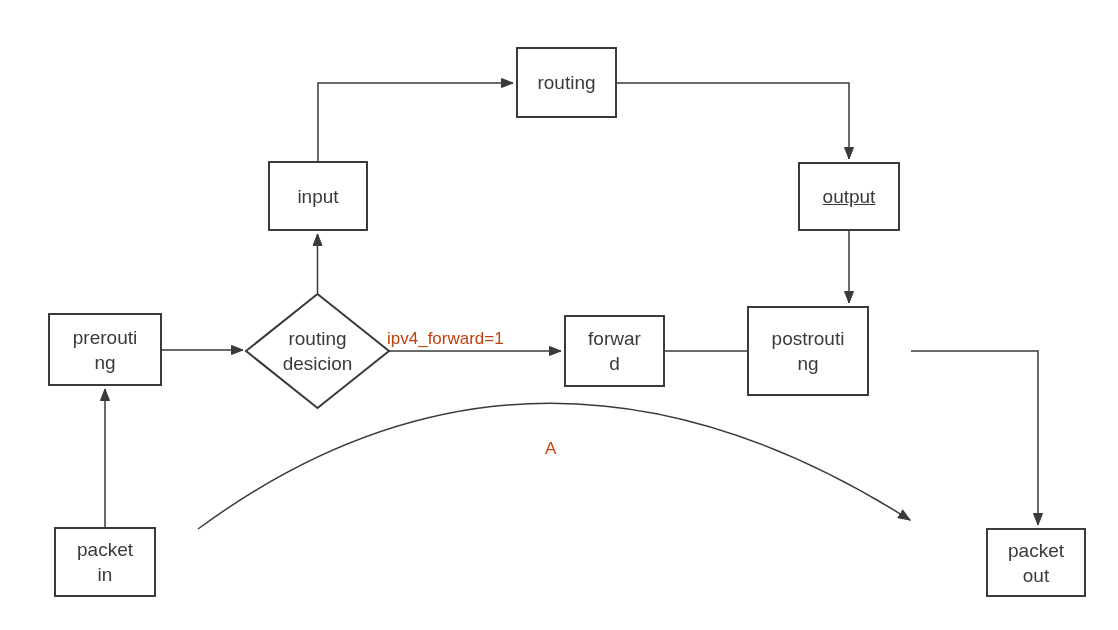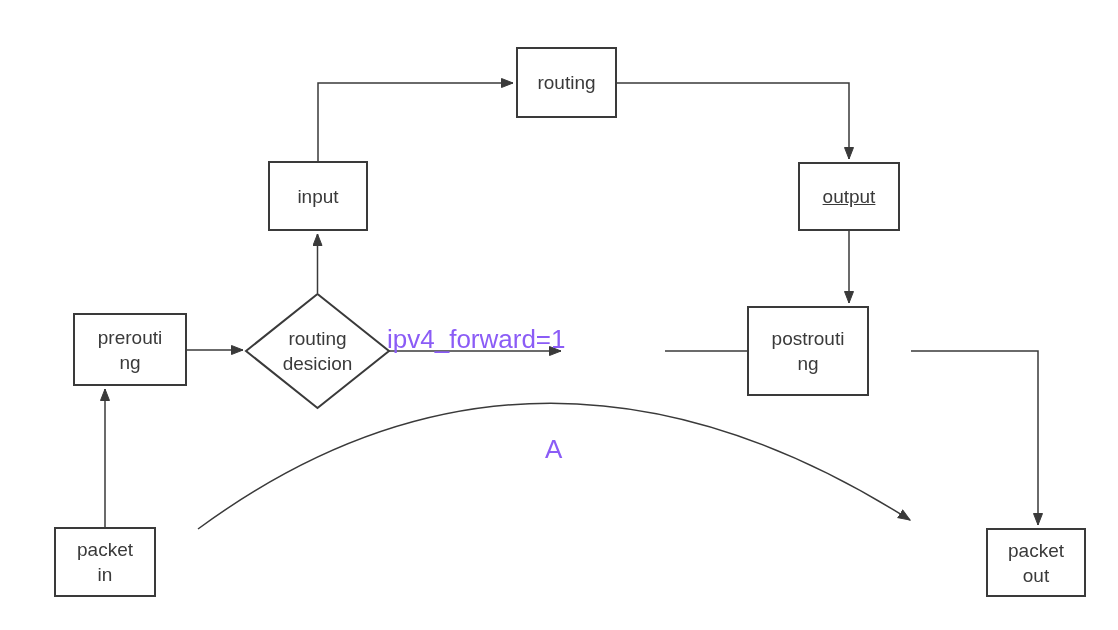--- a/index.html
+++ b/index.html
@@ -17,22 +17,22 @@
     border:2px solid #3a3a3a;
     background:#ffffff;
     display:flex;align-items:center;justify-content:center;
     text-align:center;
     white-space:pre-line;
     font-size:19px;line-height:25px;
     color:#3a3a3a;
   }
   .floating-label{
     position:absolute;
-    color:#8b5cf6;
-    font-size:26px;line-height:22px;
+    color:#c2410c;
+    font-size:17px;line-height:22px;
     white-space:nowrap;
     background:transparent;
   }
   .diamond-label{
     position:absolute;
     display:flex;align-items:center;justify-content:center;
     text-align:center;white-space:pre-line;
     font-size:19px;line-height:25px;color:#3a3a3a;
   }
 </style>
@@ -69,21 +69,21 @@
     <path d="M911,351 L1038,351 L1038,525" fill="none" stroke="#3a3a3a" stroke-width="1.5" marker-end="url(#arrow)"></path>
 
     <path d="M198,529 Q534,282 910,520" fill="none" stroke="#3a3a3a" stroke-width="1.5" marker-end="url(#arrow)"></path>
   </svg>
 
   <div class="node" style="left:54px;top:527px;width:102px;height:70px;">
     <span>packet
 in</span>
   </div>
 
-  <div class="node" style="left:48px;top:313px;width:114px;height:73px;margin-left:25px;">
+  <div class="node" style="left:48px;top:313px;width:114px;height:73px;">
     <span>prerouti
 ng</span>
   </div>
 
   <div class="diamond-label" style="left:250px;top:315px;width:135px;height:72px;">
     <span>routing
 desicion</span>
   </div>
 
   <div class="node" style="left:268px;top:161px;width:100px;height:70px;">
@@ -91,20 +91,24 @@
   </div>
 
   <div class="node" style="left:516px;top:47px;width:101px;height:71px;">
     <span>routing</span>
   </div>
 
   <div class="node" style="left:798px;top:162px;width:102px;height:69px;text-decoration:underline;">
     <span>output</span>
   </div>
 
+  <div class="node" style="left:564px;top:315px;width:101px;height:72px;">
+    <span>forwar
+d</span>
+  </div>
 
   <div class="node" style="left:747px;top:306px;width:122px;height:90px;">
     <span>postrouti
 ng</span>
   </div>
 
   <div class="node" style="left:986px;top:528px;width:100px;height:69px;">
     <span>packet
 out</span>
   </div>

